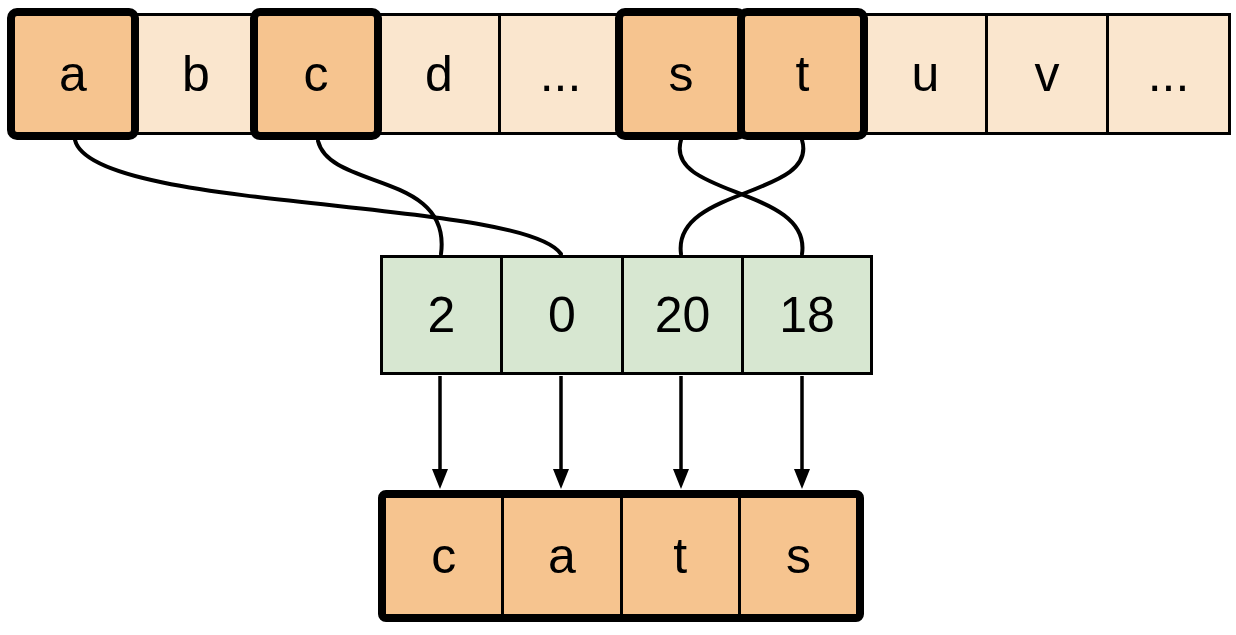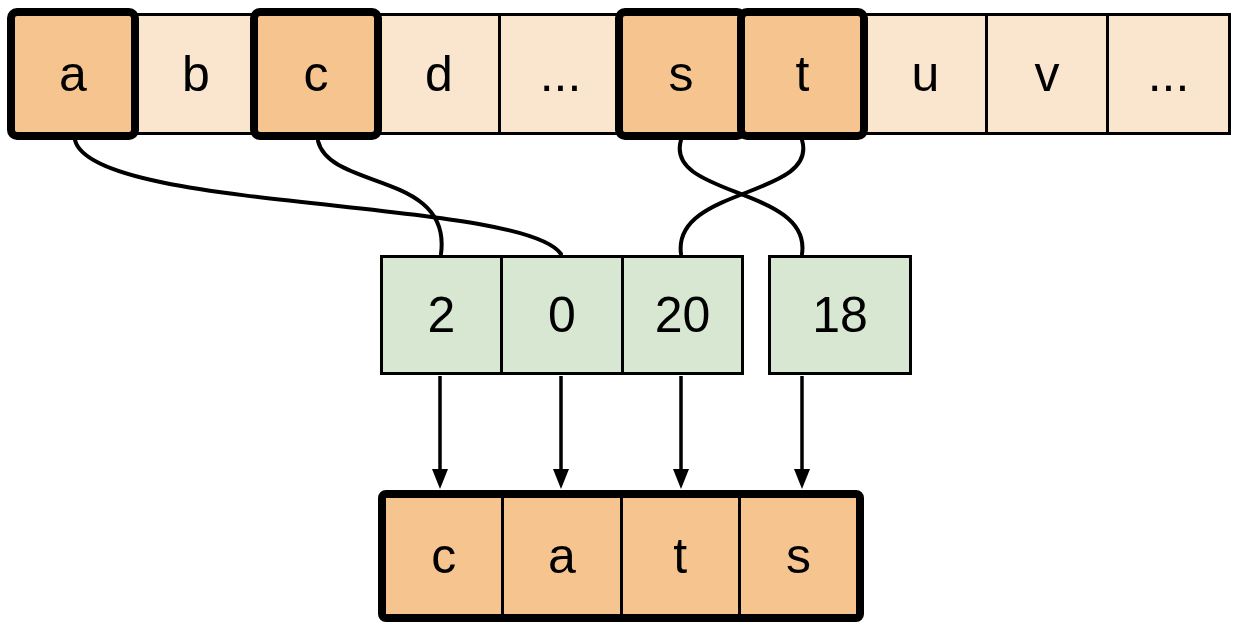--- a/index.html
+++ b/index.html
@@ -102,21 +102,21 @@
   <div>
     <div class="icell" style="left:380px;width:123px;">
         <span>2</span>
       </div>
     <div class="icell" style="left:500px;width:124px;">
         <span>0</span>
       </div>
     <div class="icell" style="left:621px;width:123px;">
         <span>20</span>
       </div>
-    <div class="icell" style="left:768px;width:144px;">
+    <div class="icell" style="left:741px;width:132px;">
         <span>18</span>
       </div>
   </div>
 
   <div class="outbox">
     <div class="ocell">
         <span>c</span>
       </div>
     <div class="ocell">
         <span>a</span>

